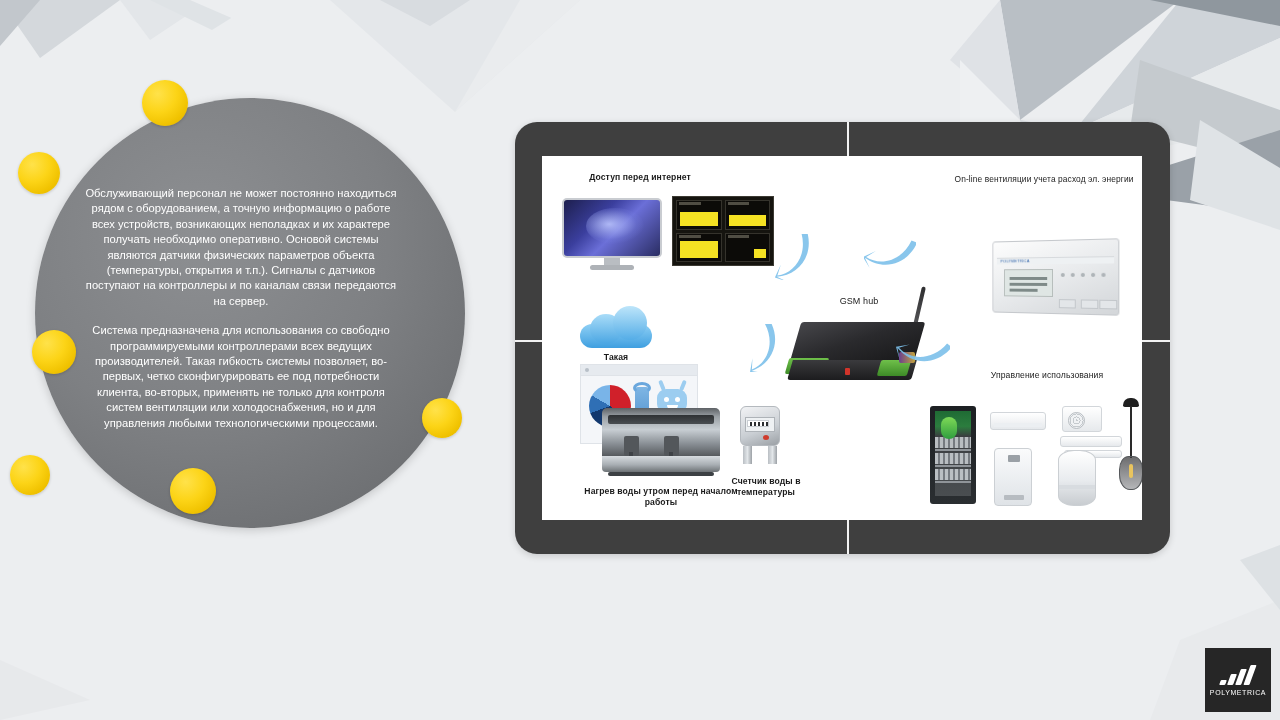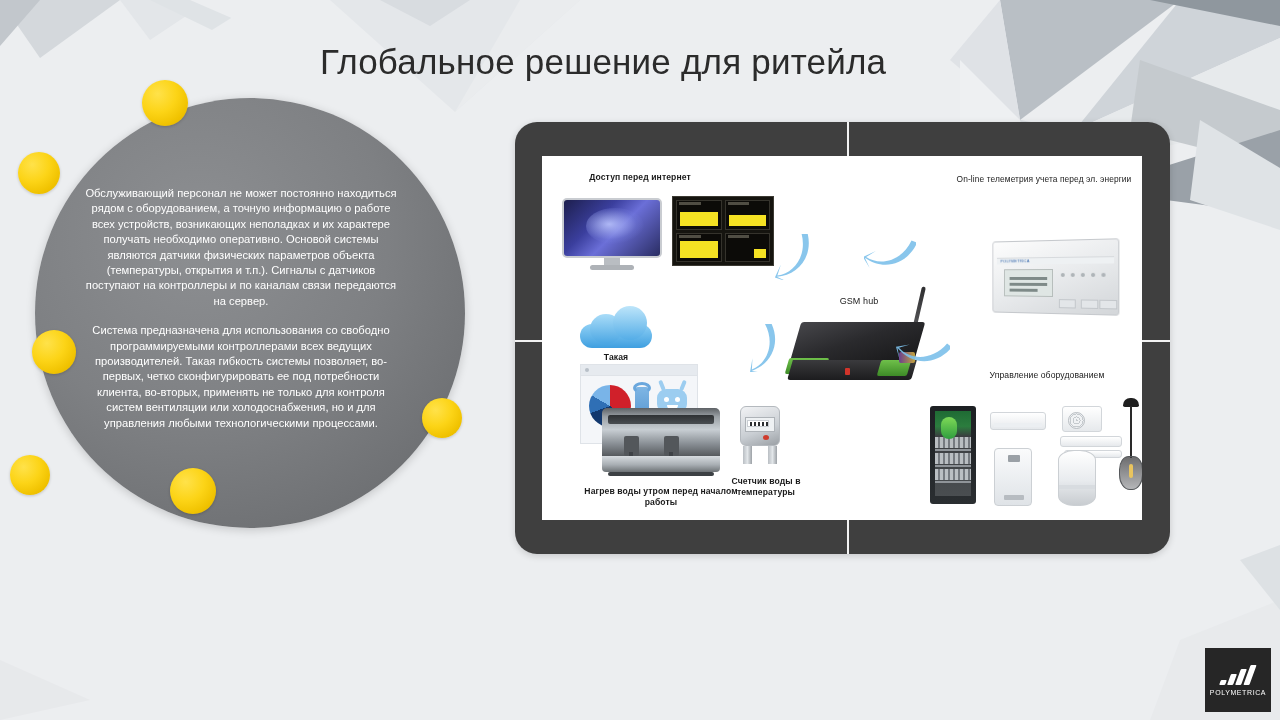--- a/index.html
+++ b/index.html
@@ -272,21 +272,20 @@
 
       <polygon points="1200,120 1280,168 1280,230 1190,200" fill="#dfe3e6"></polygon>
 
       <polygon points="1180,640 1280,600 1280,720 1150,720" fill="#e8eaec"></polygon>
       <polygon points="1240,560 1280,545 1280,610" fill="#dde1e4"></polygon>
 
       <polygon points="0,660 90,700 0,720" fill="#e7e9eb"></polygon>
     </svg>
   </div>
 
-  <div class="title">Глобальное решение для ритейла</div>
 
   <div class="grey-circle"></div>
 
   <div class="dot d1"></div>
   <div class="dot d2"></div>
   <div class="dot d3"></div>
   <div class="dot d4"></div>
   <div class="dot d5"></div>
   <div class="dot d6"></div>
 
@@ -360,21 +359,21 @@
       <div class="hub">
         <div class="ant"></div>
         <div class="top"></div>
         <div class="term l"></div>
         <div class="front"></div>
         <div class="term r"></div>
         <div class="conn"></div>
         <div class="led"></div>
       </div>
 
-      <div class="dlabel reg" style="left:396px;top:18px;width:212px;font-size:8.4px;">On-line телеметрия учета перед эл. энергии</div>
+      <div class="dlabel reg" style="left:396px;top:18px;width:212px;font-size:8.4px;">On-line вентиляции учета расход эл. энергии</div>
       <div class="meter">
         <div class="strip"></div>
         <div class="brand">POLYMETRICA</div>
         <div class="lcd">
             <i></i>
             <i></i>
             <i></i>
           </div>
         <div class="dots">
             <b></b>
@@ -410,21 +409,21 @@
             <b style="left:2px"></b>
             <b style="left:6px"></b>
             <b style="left:10px"></b>
             <b style="left:14px"></b>
             <b style="left:18px"></b>
           </div>
         <div class="red"></div>
       </div>
       <div class="dlabel" style="left:178px;top:320px;width:92px;">Счетчик воды в температуры</div>
 
-      <div class="dlabel reg" style="left:420px;top:214px;width:170px;font-size:8.6px;">Управление оборудованием</div>
+      <div class="dlabel reg" style="left:420px;top:214px;width:170px;font-size:8.6px;">Управление использования</div>
 
       <div class="fridge">
         <div class="glass">
           <div class="cans" style="top:26px"></div>
             <div class="shelf" style="top:38px"></div>
           <div class="cans" style="top:42px"></div>
             <div class="shelf" style="top:54px"></div>
           <div class="cans" style="top:58px"></div>
             <div class="shelf" style="top:70px"></div>
           <div class="logo"></div>

